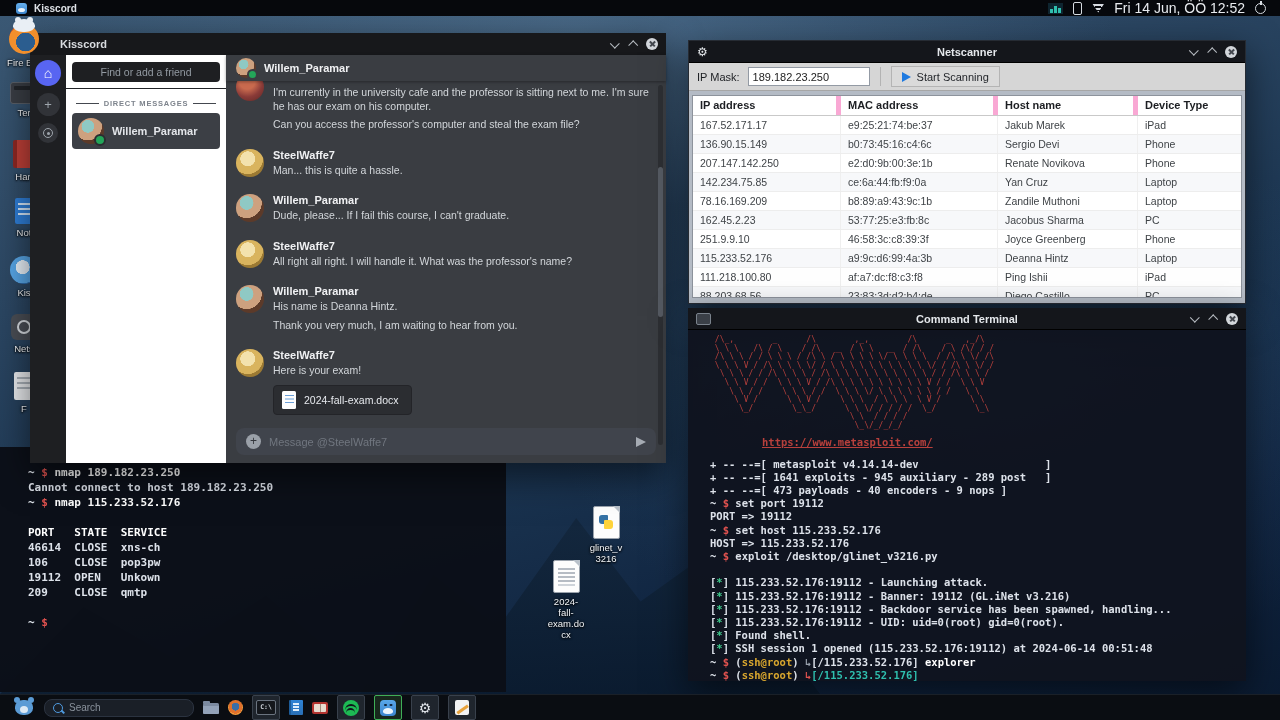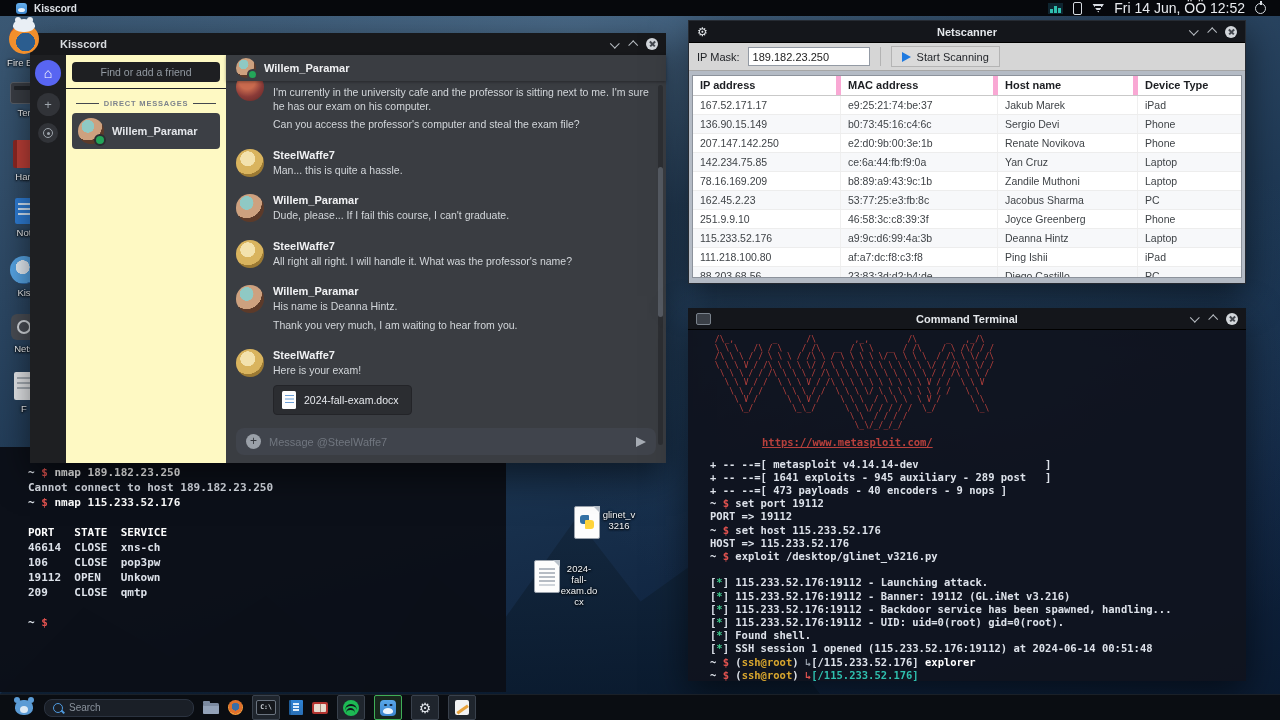--- a/index.html
+++ b/index.html
@@ -53,21 +53,21 @@
   .g-notes{width:18px;height:26px;background:#2f7fd9;border-radius:2px;position:relative;}
   .g-notes::before{content:'';position:absolute;left:3px;top:5px;right:3px;height:2px;background:#d6e8fa;box-shadow:0 5px #d6e8fa,0 10px #d6e8fa;}
   .g-kisscord{width:28px;height:28px;border-radius:50%;
     background:radial-gradient(circle at 45% 40%,#eaf3fb 0 30%,#58a7e8 31% 70%,#2f6fb2 71%);}
   .g-netscanner{width:26px;height:26px;border-radius:6px;background:#4a4e55;position:relative;}
   .g-netscanner::before{content:'';position:absolute;inset:6px;border:2px solid #d9dde2;border-radius:50%;}
   .g-files{width:20px;height:28px;background:#e9ebee;border-radius:2px;position:relative;}
   .g-files::before{content:'';position:absolute;left:3px;top:5px;right:3px;height:2px;background:#a9b0b8;box-shadow:0 5px #a9b0b8,0 10px #a9b0b8;}
 
   
-  .dfile{position:absolute;width:64px;display:flex;flex-direction:row;}
+  .dfile{position:absolute;width:64px;display:flex;flex-direction:column;align-items:center;}
   #file-python{left:574px;top:506px;}
   #file-doc{left:534px;top:560px;}
   .page{width:25px;height:31px;background:#fdfdfd;border:1px solid #9aa2ac;border-radius:2px;position:relative;}
   .page::before{content:'';position:absolute;right:-1px;top:-1px;border-style:solid;border-width:0 7px 7px 0;border-color:transparent #b9c1ca transparent transparent;}
   .py-logo{position:absolute;left:5px;top:8px;width:9px;height:9px;background:#3572a5;border-radius:3px 1px 1px 3px;}
   .py-logo::after{content:'';position:absolute;left:5px;top:5px;width:9px;height:9px;background:#ffd43b;border-radius:1px 3px 3px 1px;}
   .doc-lines{position:absolute;left:4px;top:7px;right:4px;height:2px;background:#b6bcc4;box-shadow:0 4px #b6bcc4,0 8px #b6bcc4,0 12px #b6bcc4,0 16px #cfd4da;}
 
   
   .win{position:absolute;z-index:3;box-shadow:0 12px 34px rgba(0,0,0,.55);}
@@ -90,21 +90,21 @@
   .kc-rail{width:36px;background:#1e1f22;display:flex;flex-direction:column;align-items:center;padding-top:5px;gap:7px;box-sizing:border-box;}
   .rail-home{width:26px;height:26px;border-radius:50%;background:var(--accent-blue);color:#fff;font-size:14px;
     display:flex;align-items:center;justify-content:center;}
   .rail-home::before{content:'⌂';}
   .rail-plus{width:23px;height:23px;border-radius:50%;background:#313338;color:#9fa6ad;font-size:13px;
     display:flex;align-items:center;justify-content:center;}
   .rail-plus::before{content:'+';}
   .rail-compass{width:20px;height:20px;border-radius:50%;background:#313338;position:relative;}
   .rail-compass::before{content:'';position:absolute;inset:5px;border:1.5px solid #9fa6ad;border-radius:50%;}
   .rail-compass::after{content:'';position:absolute;left:8.5px;top:8.5px;width:3px;height:3px;background:#9fa6ad;border-radius:50%;}
-  .kc-sidebar{width:160px;background:#fef9c3;box-sizing:border-box;}
+  .kc-sidebar{width:160px;background:#ffffff;box-sizing:border-box;}
   .sb-top{height:34px;border-bottom:1px solid #212327;padding:7px 6px 0;box-sizing:border-box;}
   .sb-search{background:#1e1f22;border-radius:4px;height:20px;font-size:10.5px;color:#939aa2;
     display:flex;align-items:center;justify-content:center;}
   .sb-dm-label{display:flex;align-items:center;gap:5px;margin:10px 10px 5px;color:#7d838c;
     font-size:7.5px;font-weight:700;letter-spacing:.8px;}
   .sb-dm-label::before,.sb-dm-label::after{content:'';height:1px;background:#44484f;flex:1;}
   .sb-dm-row{margin:2px 6px;padding:5px 6px;background:#3c3f45;border-radius:4px;display:flex;align-items:center;gap:8px;}
   .sb-dm-name{font-size:11px;font-weight:700;color:#e3e5e9;}
   .avatar{width:28px;height:28px;border-radius:50%;flex-shrink:0;position:relative;}
   .av-willem{background:radial-gradient(circle at 38% 32%,#8fc9c4 0 26%,#cda17f 27% 58%,#5c3a29 59%);}
@@ -132,21 +132,21 @@
   .attach-name{font-size:10.5px;color:#e6e9ed;}
   .chat-sbtrack{position:absolute;right:3px;top:30px;width:5px;height:360px;background:rgba(0,0,0,.22);border-radius:3px;}
   .chat-sb{position:absolute;right:3px;top:112px;width:5px;height:150px;background:#565b63;border-radius:3px;}
   .chat-input{height:27px;margin:2px 10px 8px;background:#40444c;border-radius:8px;display:flex;align-items:center;gap:8px;padding:0 10px;flex-shrink:0;}
   .ci-plus{width:15px;height:15px;border-radius:50%;background:#9aa0a8;color:#33363c;font-size:12px;line-height:15px;text-align:center;flex-shrink:0;}
   .ci-plus::before{content:'+';}
   .ci-text{flex:1;font-size:11px;color:#70767f;}
   .ci-send{width:0;height:0;border-top:5px solid transparent;border-bottom:5px solid transparent;border-left:10px solid #a6acb4;}
 
   
-  #netscanner{left:688px;top:20px;width:558px;height:264px;background:#b4bbc5;border:1px solid #262b33;box-sizing:border-box;}
+  #netscanner{left:688px;top:40px;width:558px;height:264px;background:#b4bbc5;border:1px solid #262b33;box-sizing:border-box;}
   .ns-gear{font-size:12px;line-height:1;color:#e2e5e9;}
   .ns-gear::before{content:'⚙';}
   .ns-toolbar{height:27px;background:#d6d6d6;border-bottom:1px solid #a6a6a6;display:flex;align-items:center;
     padding:0 8px;gap:8px;font-size:11px;color:#1d1f23;}
   .ns-input{width:112px;height:17px;font-size:11px;font-family:"Liberation Sans",sans-serif;border:1px solid #939aa4;background:#fff;padding:0 4px;color:#222;}
   .ns-sep{width:1px;height:19px;background:#b3b3b3;margin:0 2px;}
   .ns-btn{height:19px;display:flex;align-items:center;gap:6px;padding:0 10px;background:#dadada;border:1px solid #b4b4b4;font-size:11px;color:#23262b;}
   .play{width:0;height:0;border-top:5px solid transparent;border-bottom:5px solid transparent;border-left:9px solid #1f7ae0;}
   .ns-tablewrap{margin:4px 3px;background:#fff;border:1px solid #8d939c;height:201px;overflow:hidden;}
   .ns-row,.ns-head{display:flex;}

